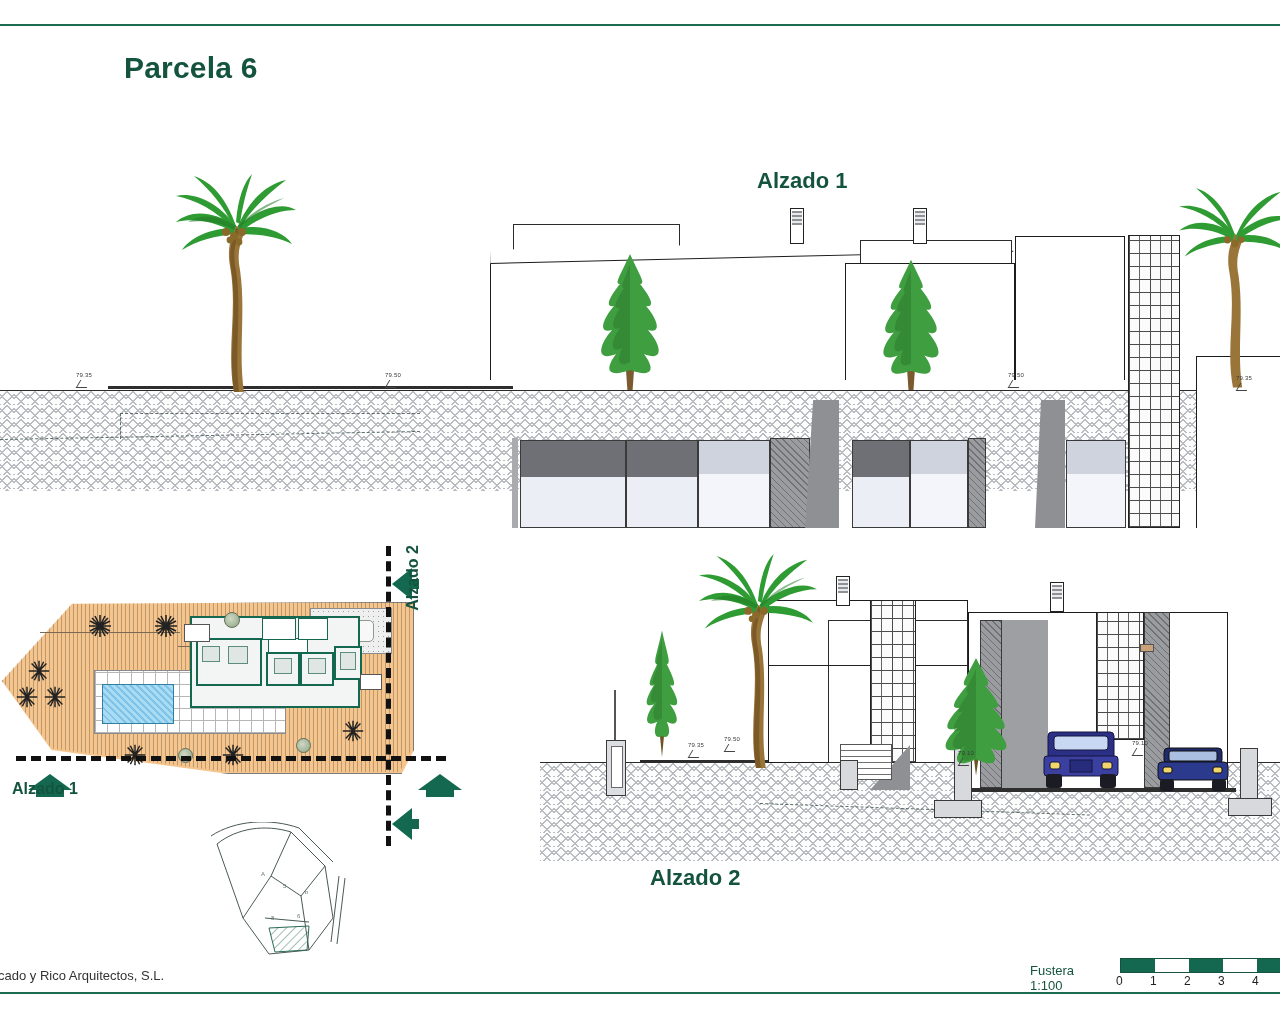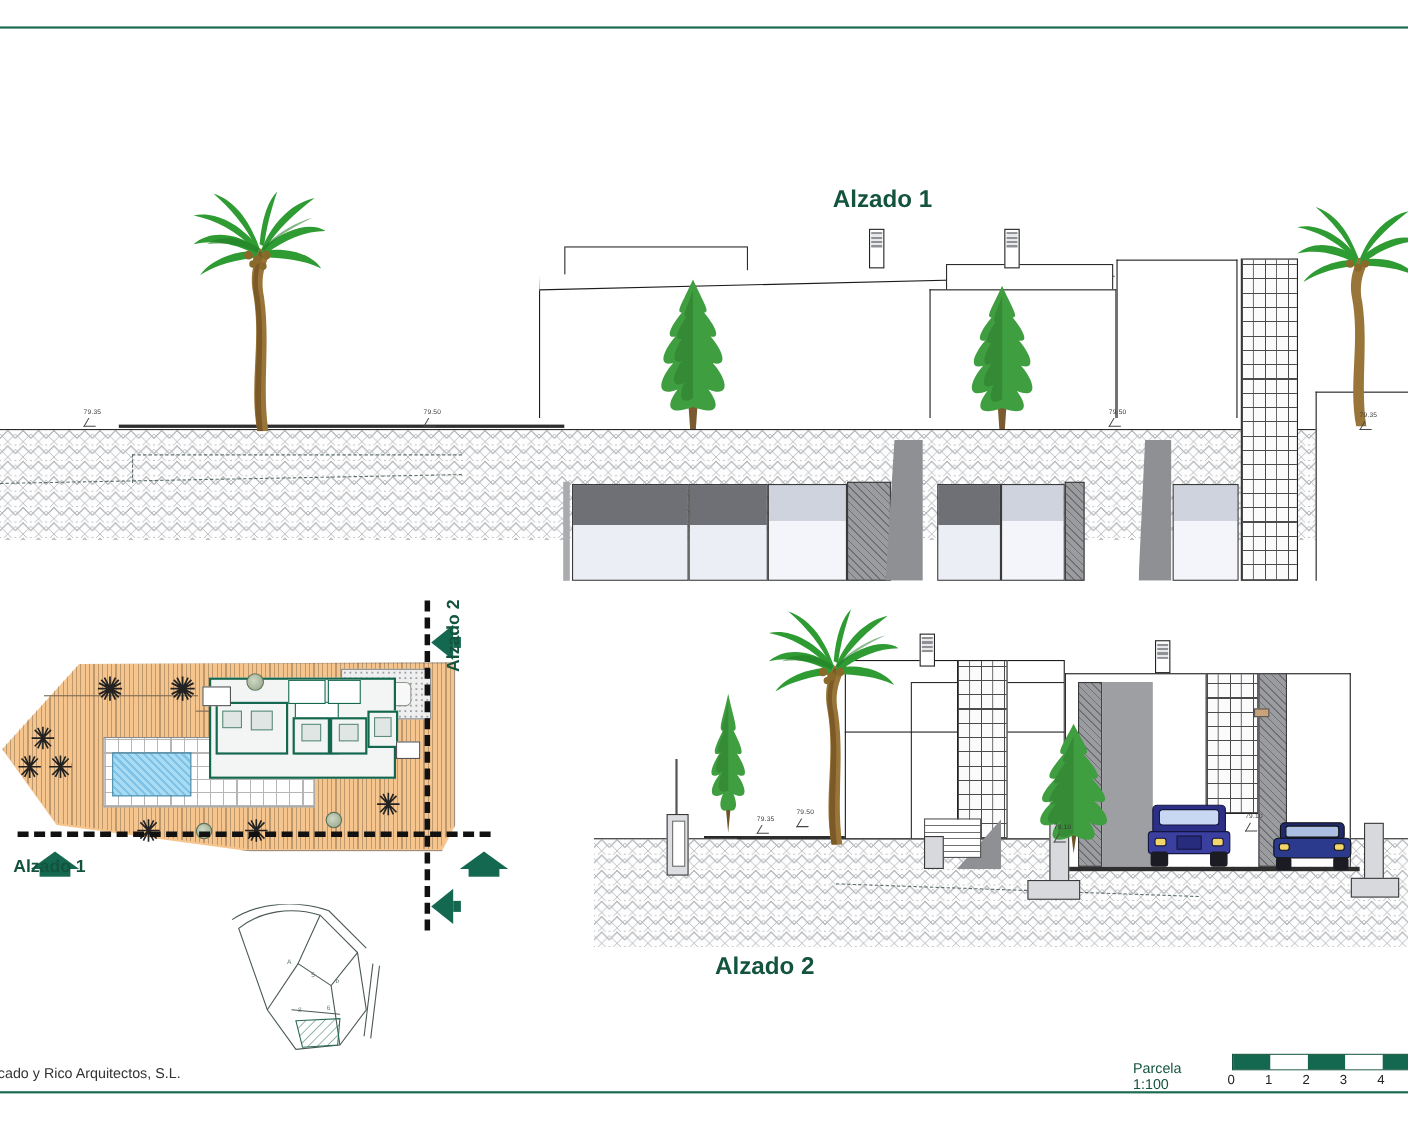--- a/index.html
+++ b/index.html
@@ -133,20 +133,21 @@
 </style>
 </head>
 <body>
 
 <div class="sheet">
 
   <div class="rule-top"></div>
   <div class="rule-bottom"></div>
 
   <div class="sheet-title">
+    <span class="l2">Parcela 6</span>
   </div>
 
   <div class="view-title" id="t-alz1">Alzado 1</div>
   <div class="view-title" id="t-alz2">Alzado 2</div>
 
   <div id="alz1">
 
     <div class="ground" id="g1">
       <div class="terrain-line" style="left:0;top:48px;width:420px;transform:rotate(-1.1deg);transform-origin:left center;"></div>
       <div class="terrain-line" style="left:120px;top:22px;width:300px;"></div>
@@ -540,21 +541,21 @@
 
     <div class="lvl" style="left:148px;top:182px;">79.35</div>
     <div class="lvl" style="left:184px;top:176px;">79.50</div>
     <div class="lvl" style="left:418px;top:190px;">79.10</div>
     <div class="lvl" style="left:592px;top:180px;">79.10</div>
   </div>
 
   <div class="firm">cado y Rico Arquitectos, S.L.</div>
 
   <div class="scale-wrap">
-    <div class="scale-txt">Parcela 1:100</div>
+    <div class="scale-txt">Fustera 1:100</div>
     <div class="bar">
       <span class="f"></span>
       <span class="e"></span>
       <span class="f"></span>
       <span class="e"></span>
       <span class="f"></span>
     </div>
     <div class="ticks">
       <i style="left:0">0</i>
       <i style="left:34px">1</i>

